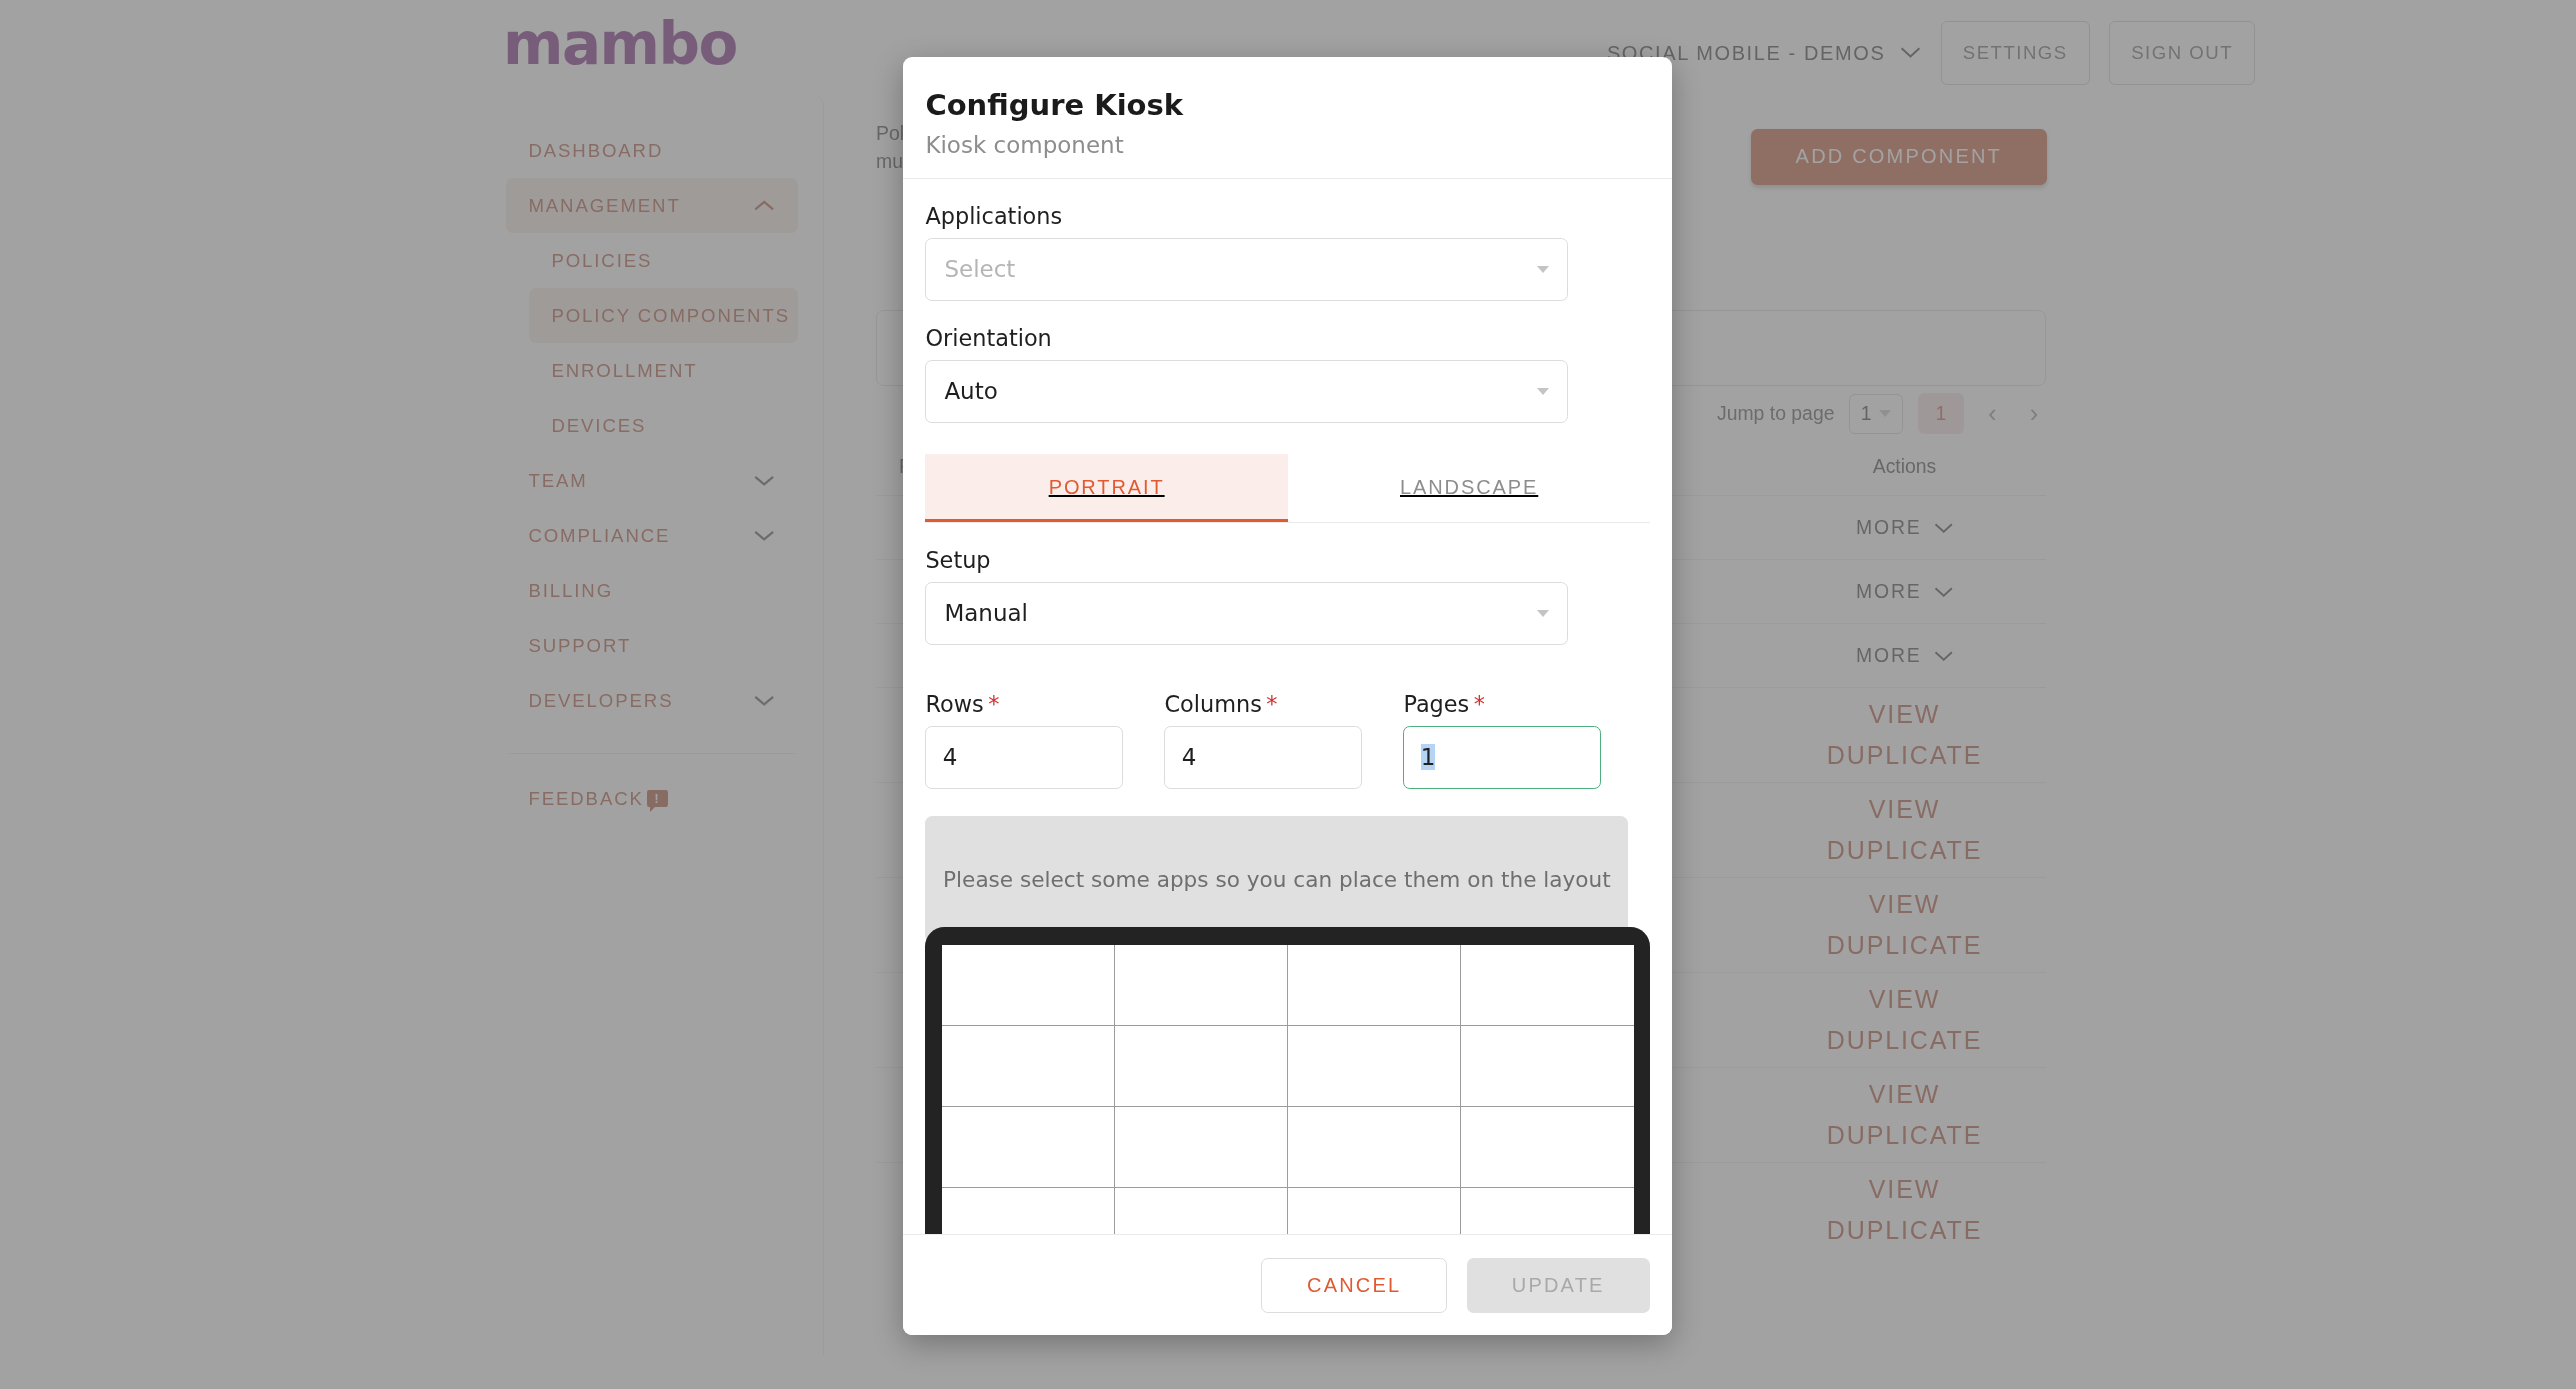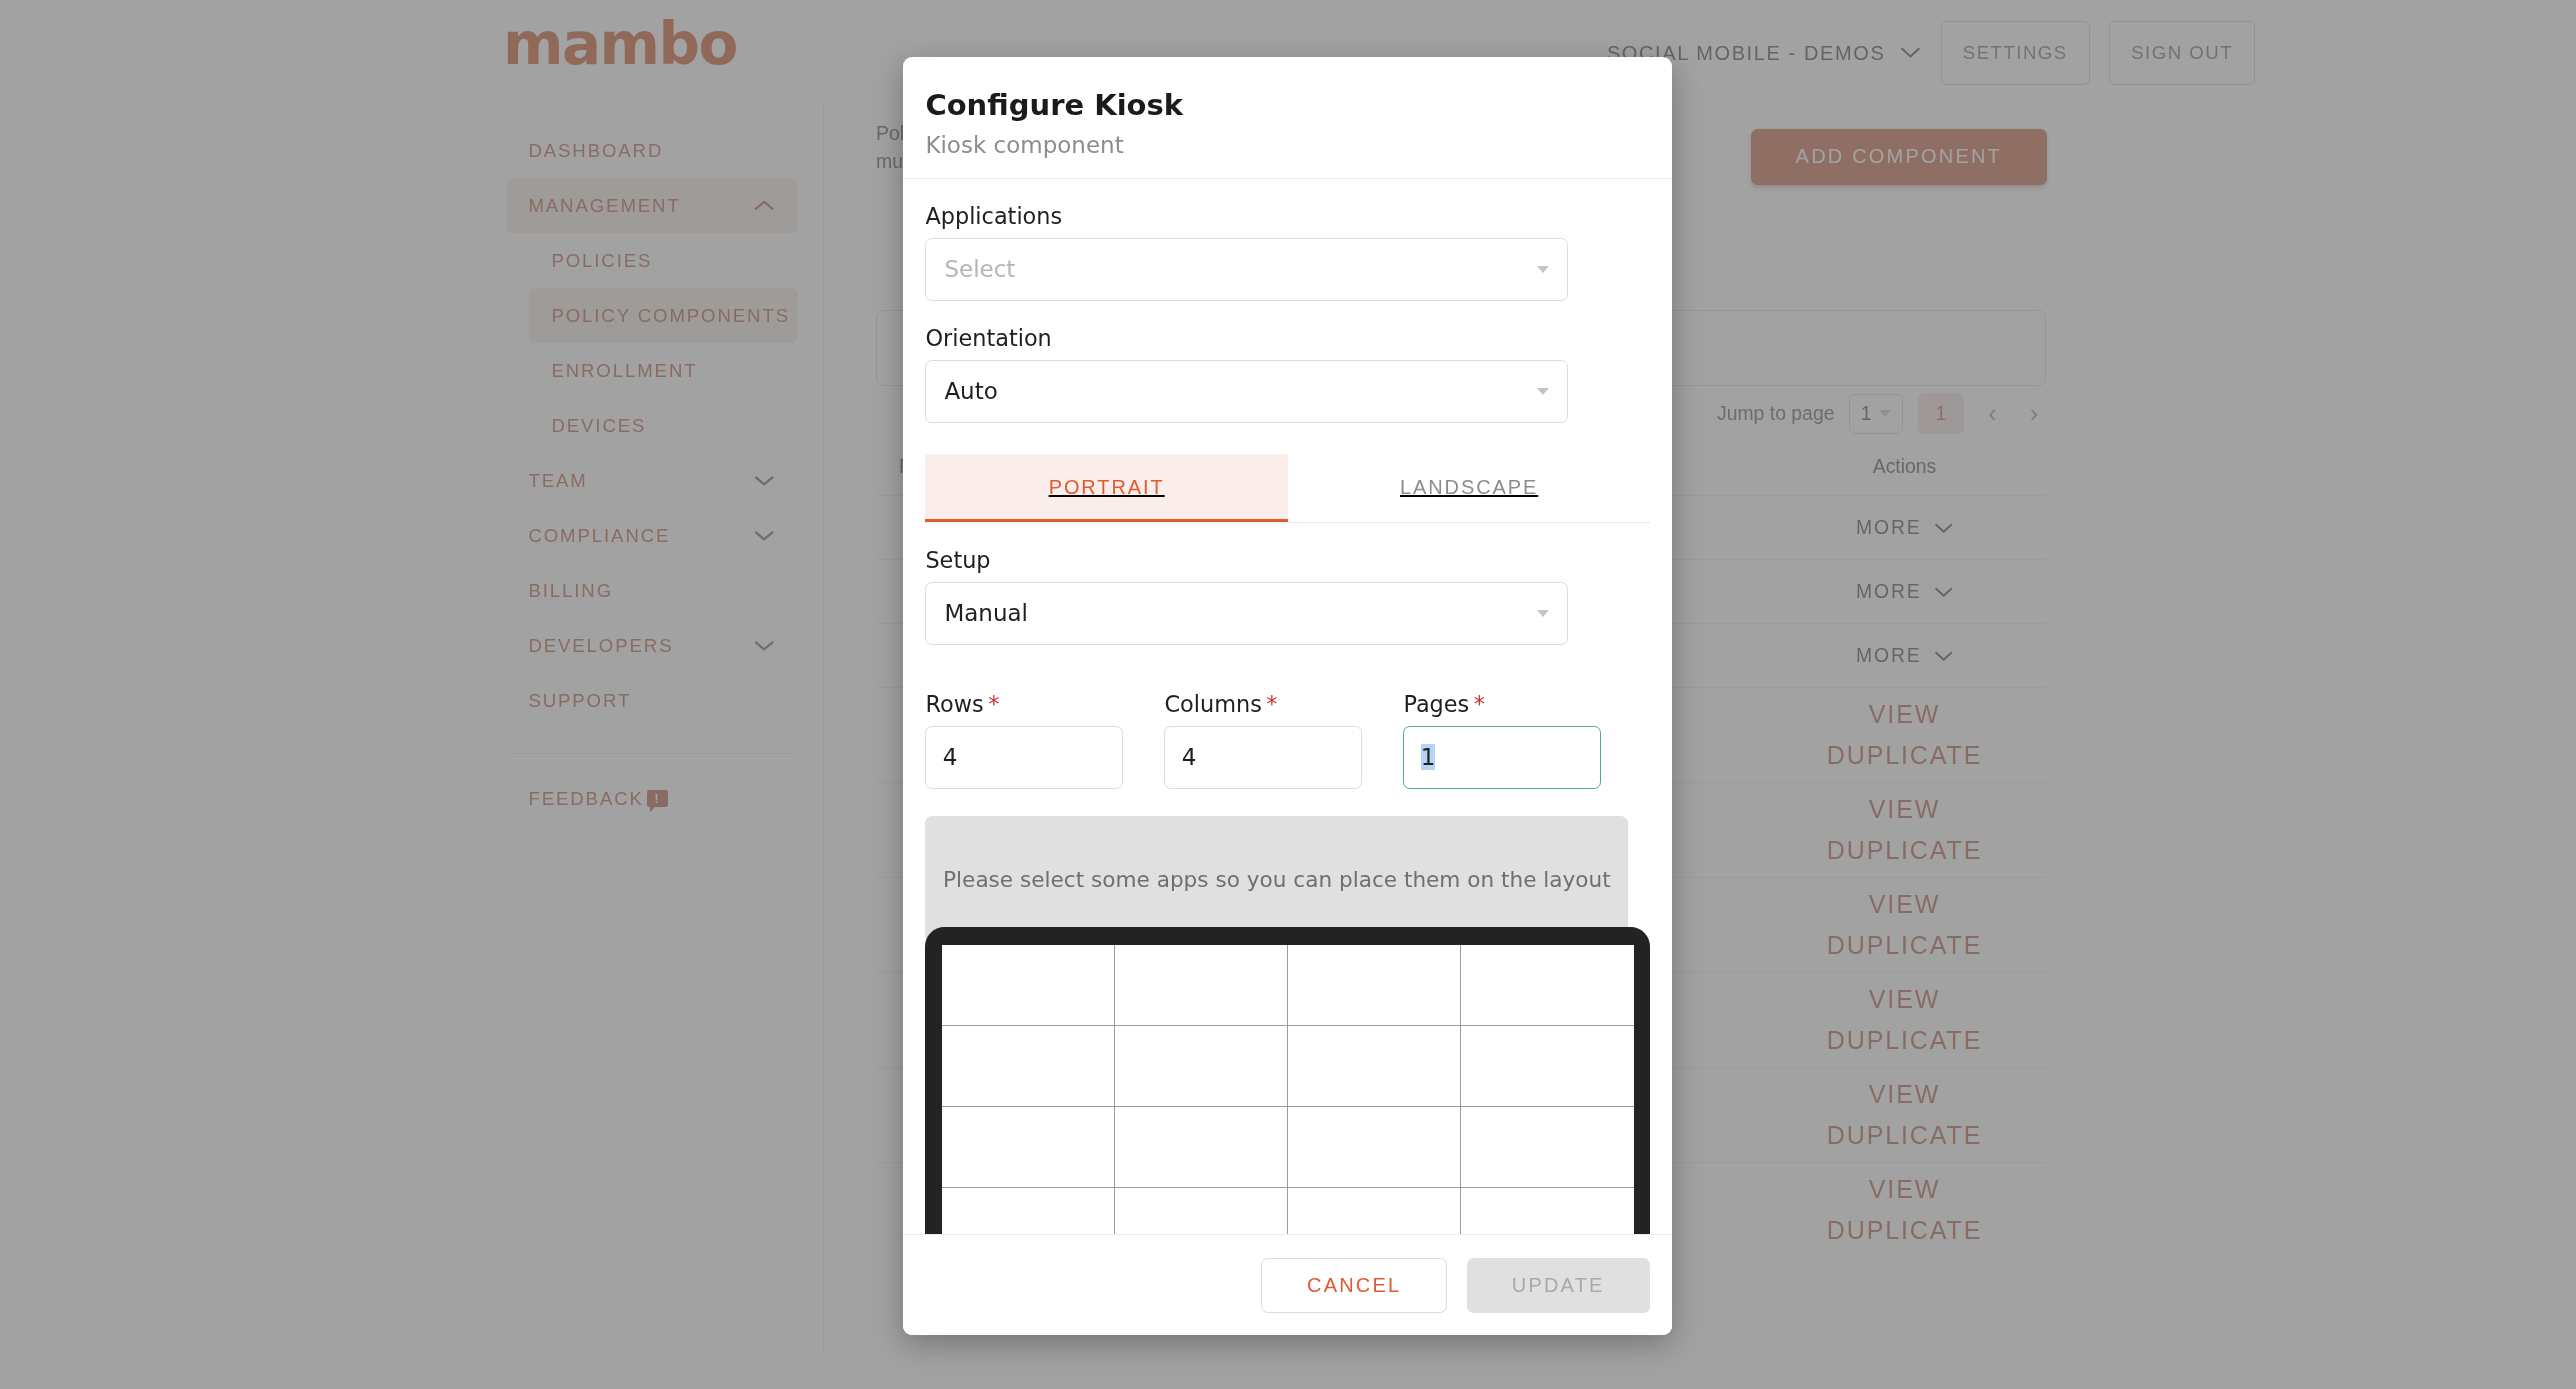--- a/index.html
+++ b/index.html
@@ -15,21 +15,21 @@
   .app-bg { position: absolute; inset: 0; background: #ffffff; }
 
   .topbar {
     position: absolute; left: 0; top: 0; width: 2576px; height: 88px;
     display: flex; align-items: center;
   }
   .logo {
     position: absolute; left: 503px; top: 10.4px;
     font-family: "DejaVu Sans", sans-serif;
     font-size: 58px; font-weight: 700; letter-spacing: -1.5px;
-    color: #c2410c;
+    color: #701a75;
   }
   .topbar-right {
     position: absolute; right: 321px; top: 21px;
     display: flex; align-items: center; gap: 19.4px;
   }
   .org-select {
     display: flex; align-items: center; gap: 15px;
     font-size: 20px; letter-spacing: 1.6px; color: #2f2f2f; font-weight: 400;
   }
   .chev { display:inline-block; }
@@ -258,29 +258,29 @@
         <span class="chev">
           <svg width="22.4" height="13.4" viewBox="0 0 30 18">
               <path d="M3 4 L15 14 L27 4" fill="none" stroke="#4b4b4b" stroke-width="3"></path>
             </svg>
         </span>
       </div>
       <div class="nav-item">
         <span class="nav-label">BILLING</span>
       </div>
       <div class="nav-item">
+        <span class="nav-label">SUPPORT</span>
+      </div>
+      <div class="nav-item">
         <span class="nav-label">DEVELOPERS</span>
         <span class="chev">
           <svg width="22.4" height="13.4" viewBox="0 0 30 18">
               <path d="M3 4 L15 14 L27 4" fill="none" stroke="#4b4b4b" stroke-width="3"></path>
             </svg>
         </span>
-      </div>
-      <div class="nav-item">
-        <span class="nav-label">SUPPORT</span>
       </div>
       <div class="divider"></div>
       <div class="feedback">
         <span>FEEDBACK</span>
         <span class="bubble">!</span>
       </div>
     </div>
 
     <div class="content">
       <div class="content-desc">Policy components are reusable building blocks that can be attached to multiple policies.</div>

